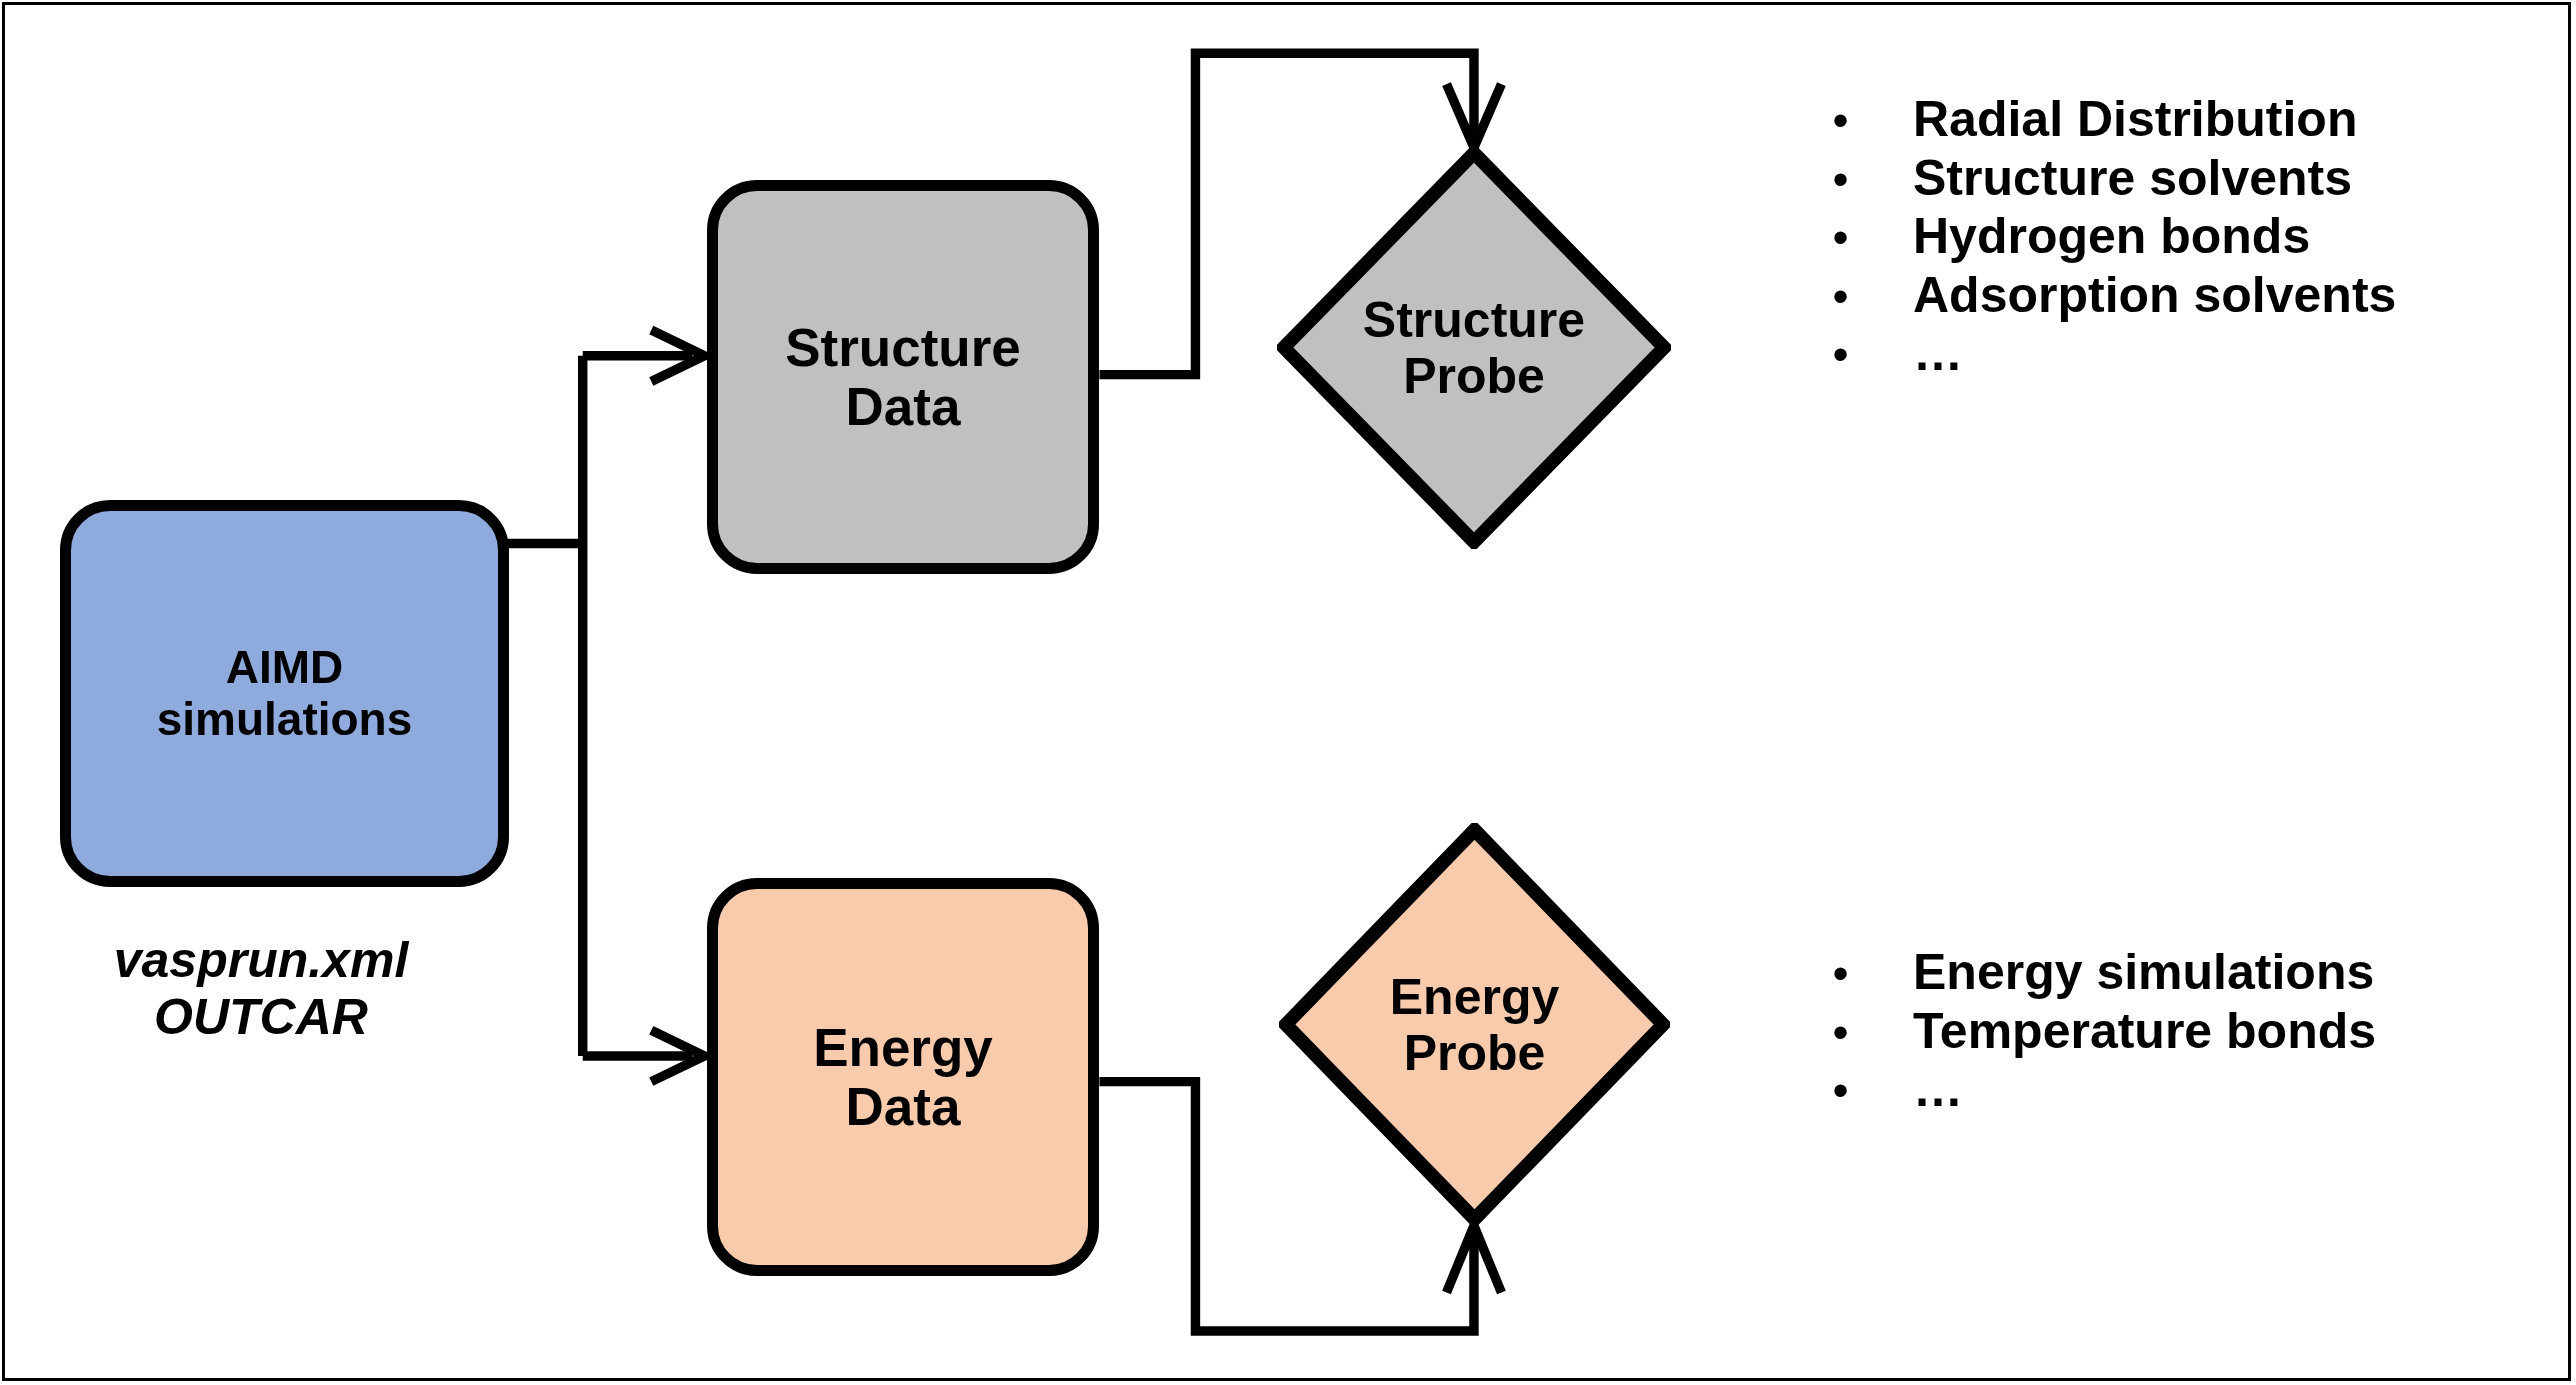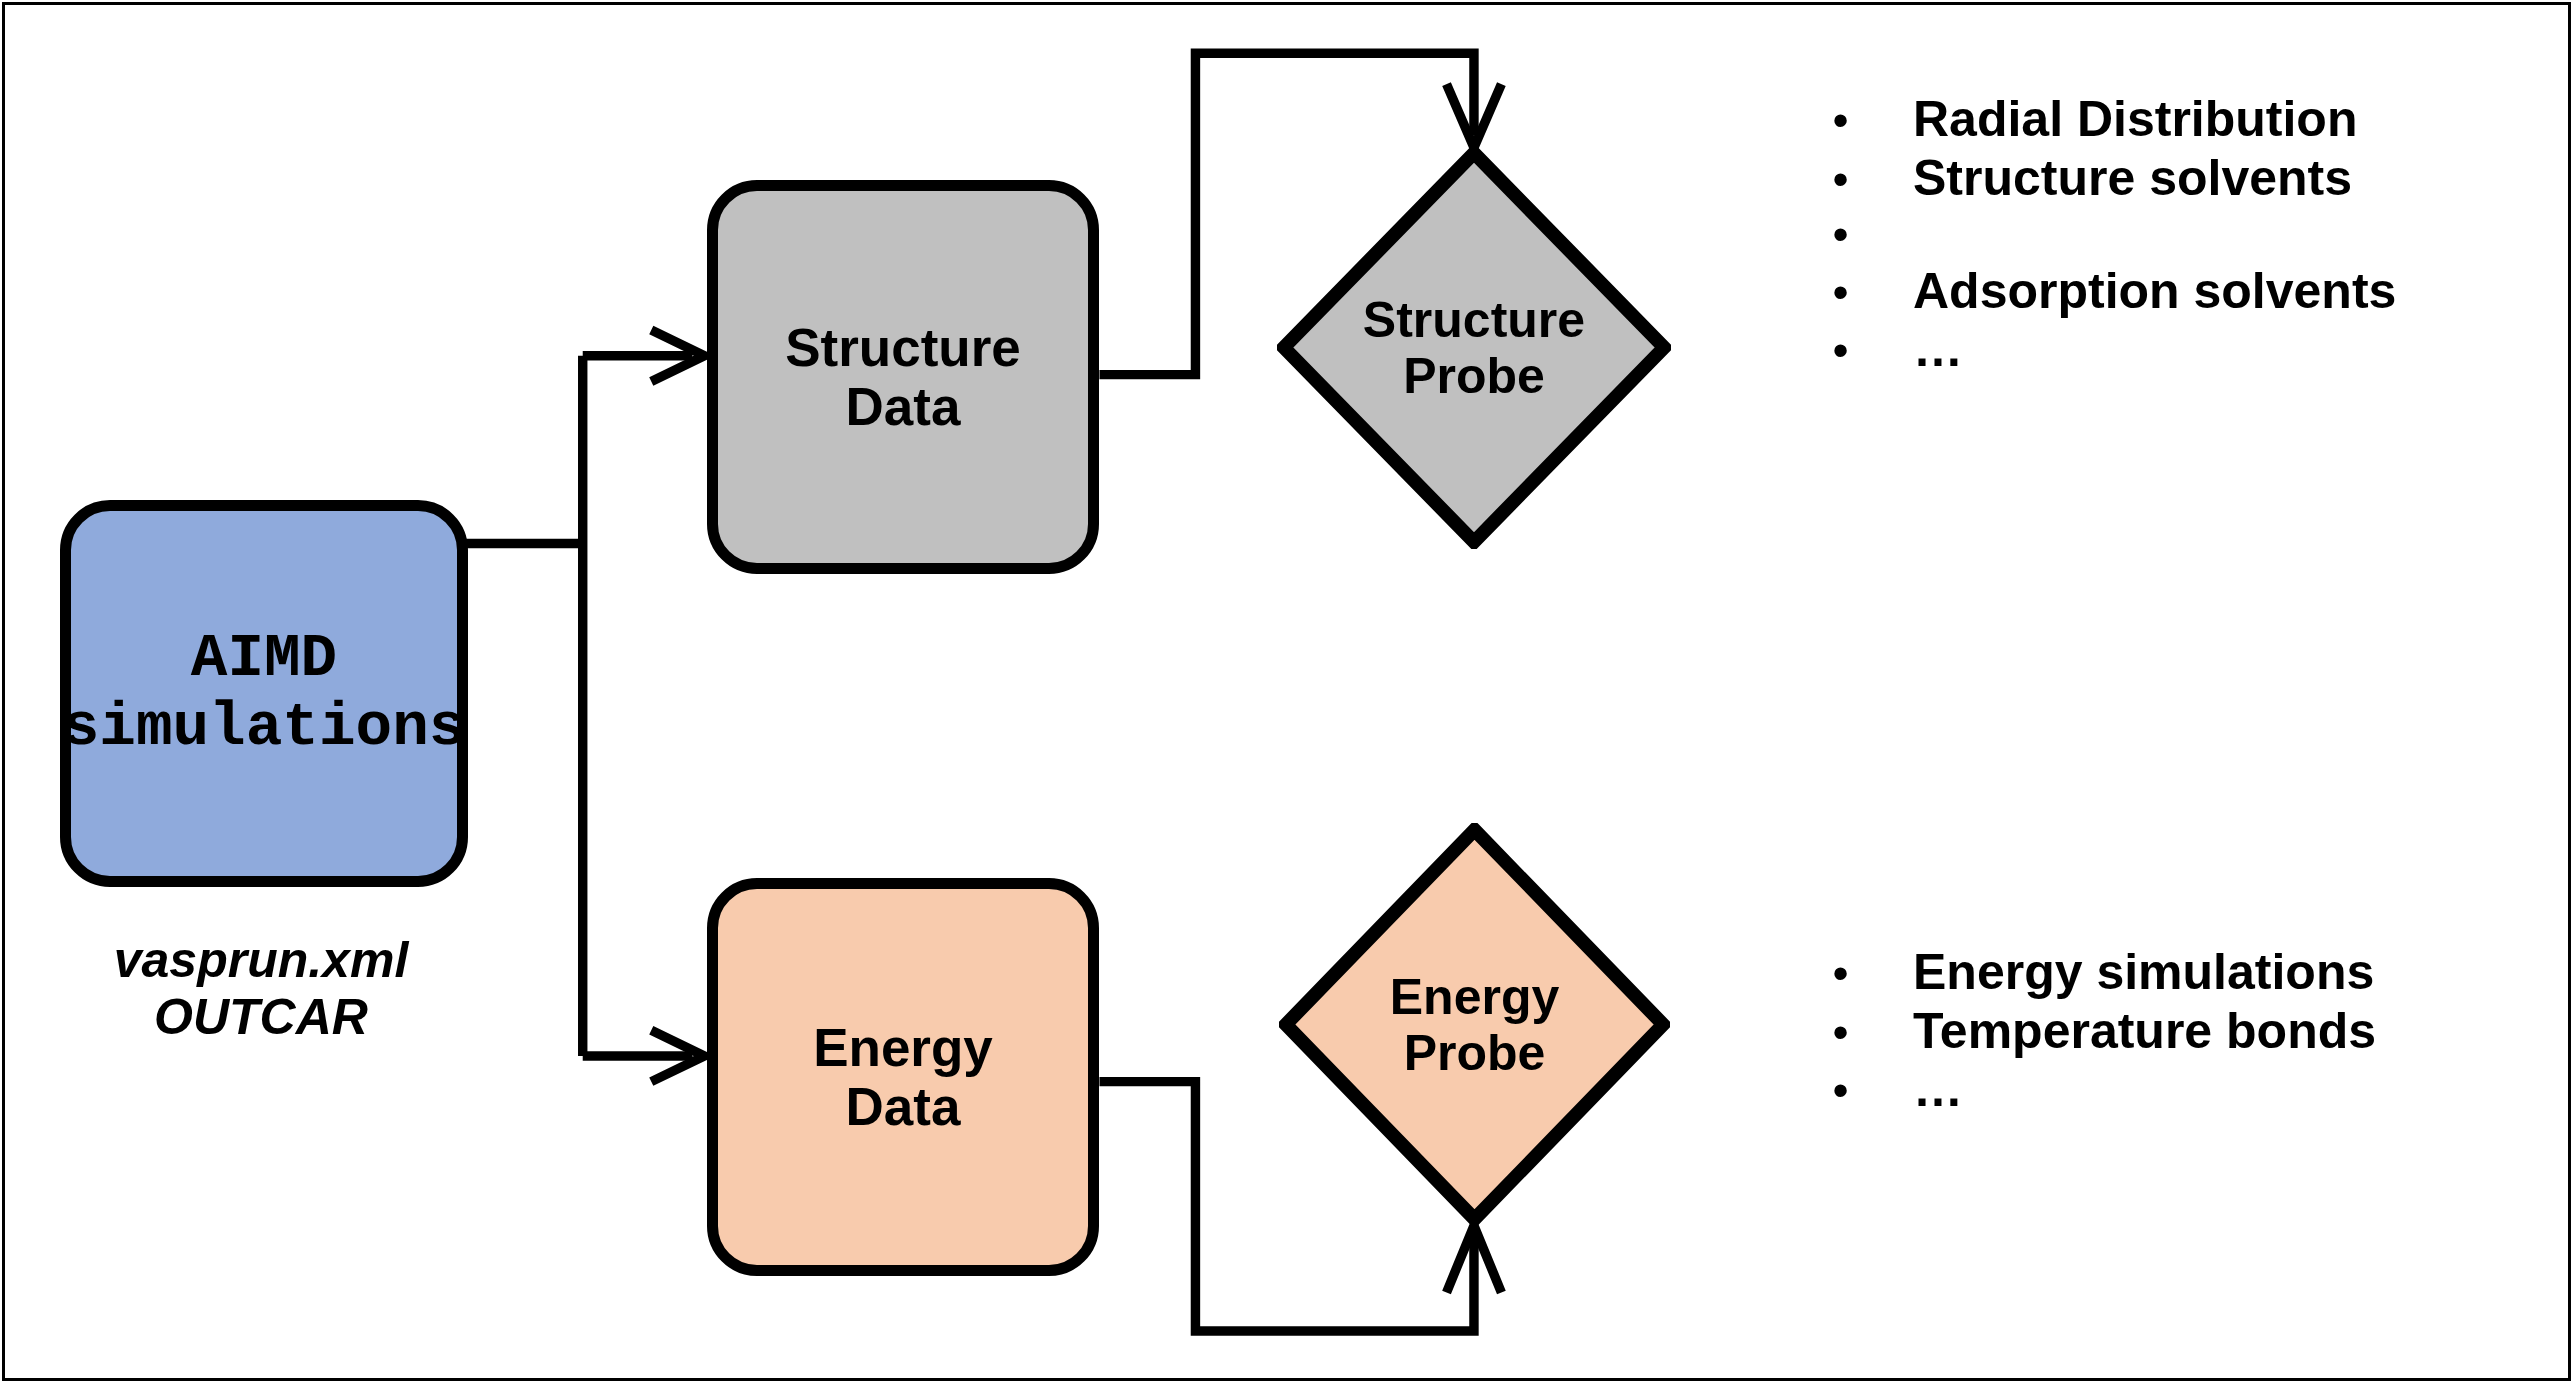--- a/index.html
+++ b/index.html
@@ -43,24 +43,23 @@
     color: #000000;
     font-weight: bold;
     line-height: 1.12;
   }
   .rounded-box {
     border: 11px solid #000000;
     border-radius: 50px;
   }
   #node-aimd {
     left: 60px;  top: 500px;
-    width: 408px; height: 387px;
+    width: 449px; height: 387px;
     background: #8FAADC;
-    font-size: 61px;
-    font-family: Liberation Mono, monospace;
+    font-size: 46px;
   }
   #node-structure-data {
     left: 707px; top: 180px;
     width: 392px; height: 394px;
     background: #C0C0C0;
     font-size: 53px;
   }
   #node-energy-data {
     left: 707px; top: 878px;
     width: 392px; height: 398px;
@@ -196,20 +195,21 @@
     <div class="bullet-row">
       <span class="bullet-dot">•</span>
       <span class="bullet-text">Radial Distribution</span>
     </div>
     <div class="bullet-row">
       <span class="bullet-dot">•</span>
       <span class="bullet-text">Structure solvents</span>
     </div>
     <div class="bullet-row">
       <span class="bullet-dot">•</span>
+      <span class="bullet-text">Hydrogen bonds</span>
     </div>
     <div class="bullet-row">
       <span class="bullet-dot">•</span>
       <span class="bullet-text">Adsorption solvents</span>
     </div>
     <div class="bullet-row ellipsis">
       <span class="bullet-dot">•</span>
       <span class="bullet-text">…</span>
     </div>
   </div>

